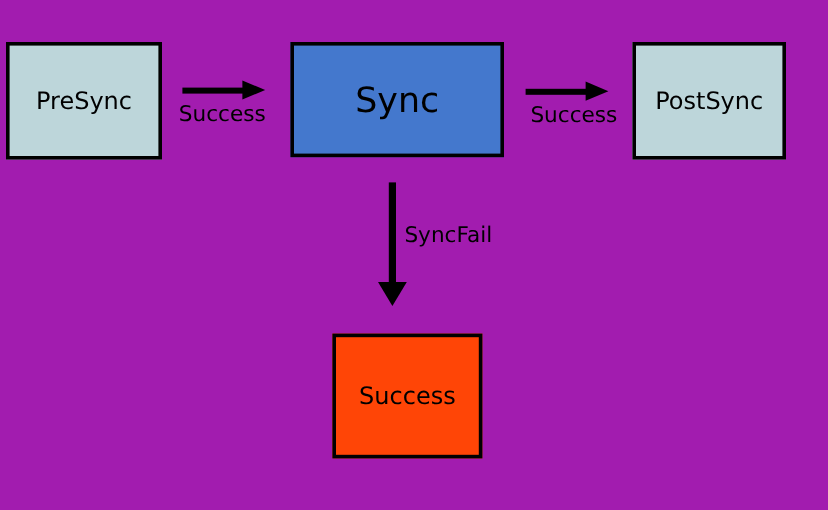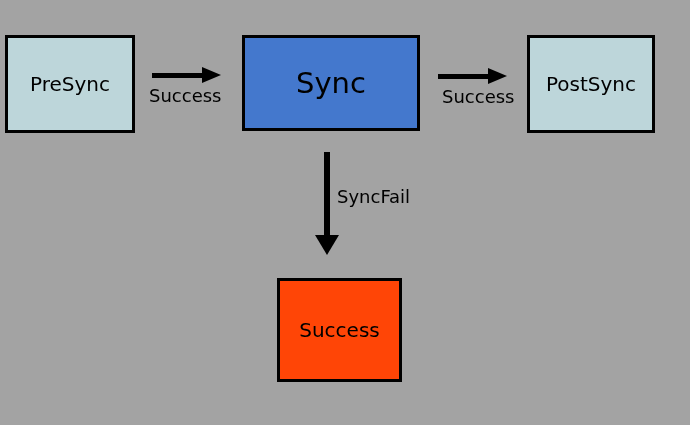--- a/index.html
+++ b/index.html
@@ -4,21 +4,21 @@
 <style>
   html, body {
     margin: 0;
     padding: 0;
     background: #ffffff;
   }
   #canvas {
     position: relative;
     width: 690px;
     height: 425px;
-    background: #a3a3a3;
+    background: #a21caf;
     overflow: hidden;
     font-family: "DejaVu Sans", "Liberation Sans", sans-serif;
     color: #000000;
     text-decoration: underline;
   }
   .node {
     position: absolute;
     box-sizing: border-box;
     border: 3px solid #000000;
     display: flex;

